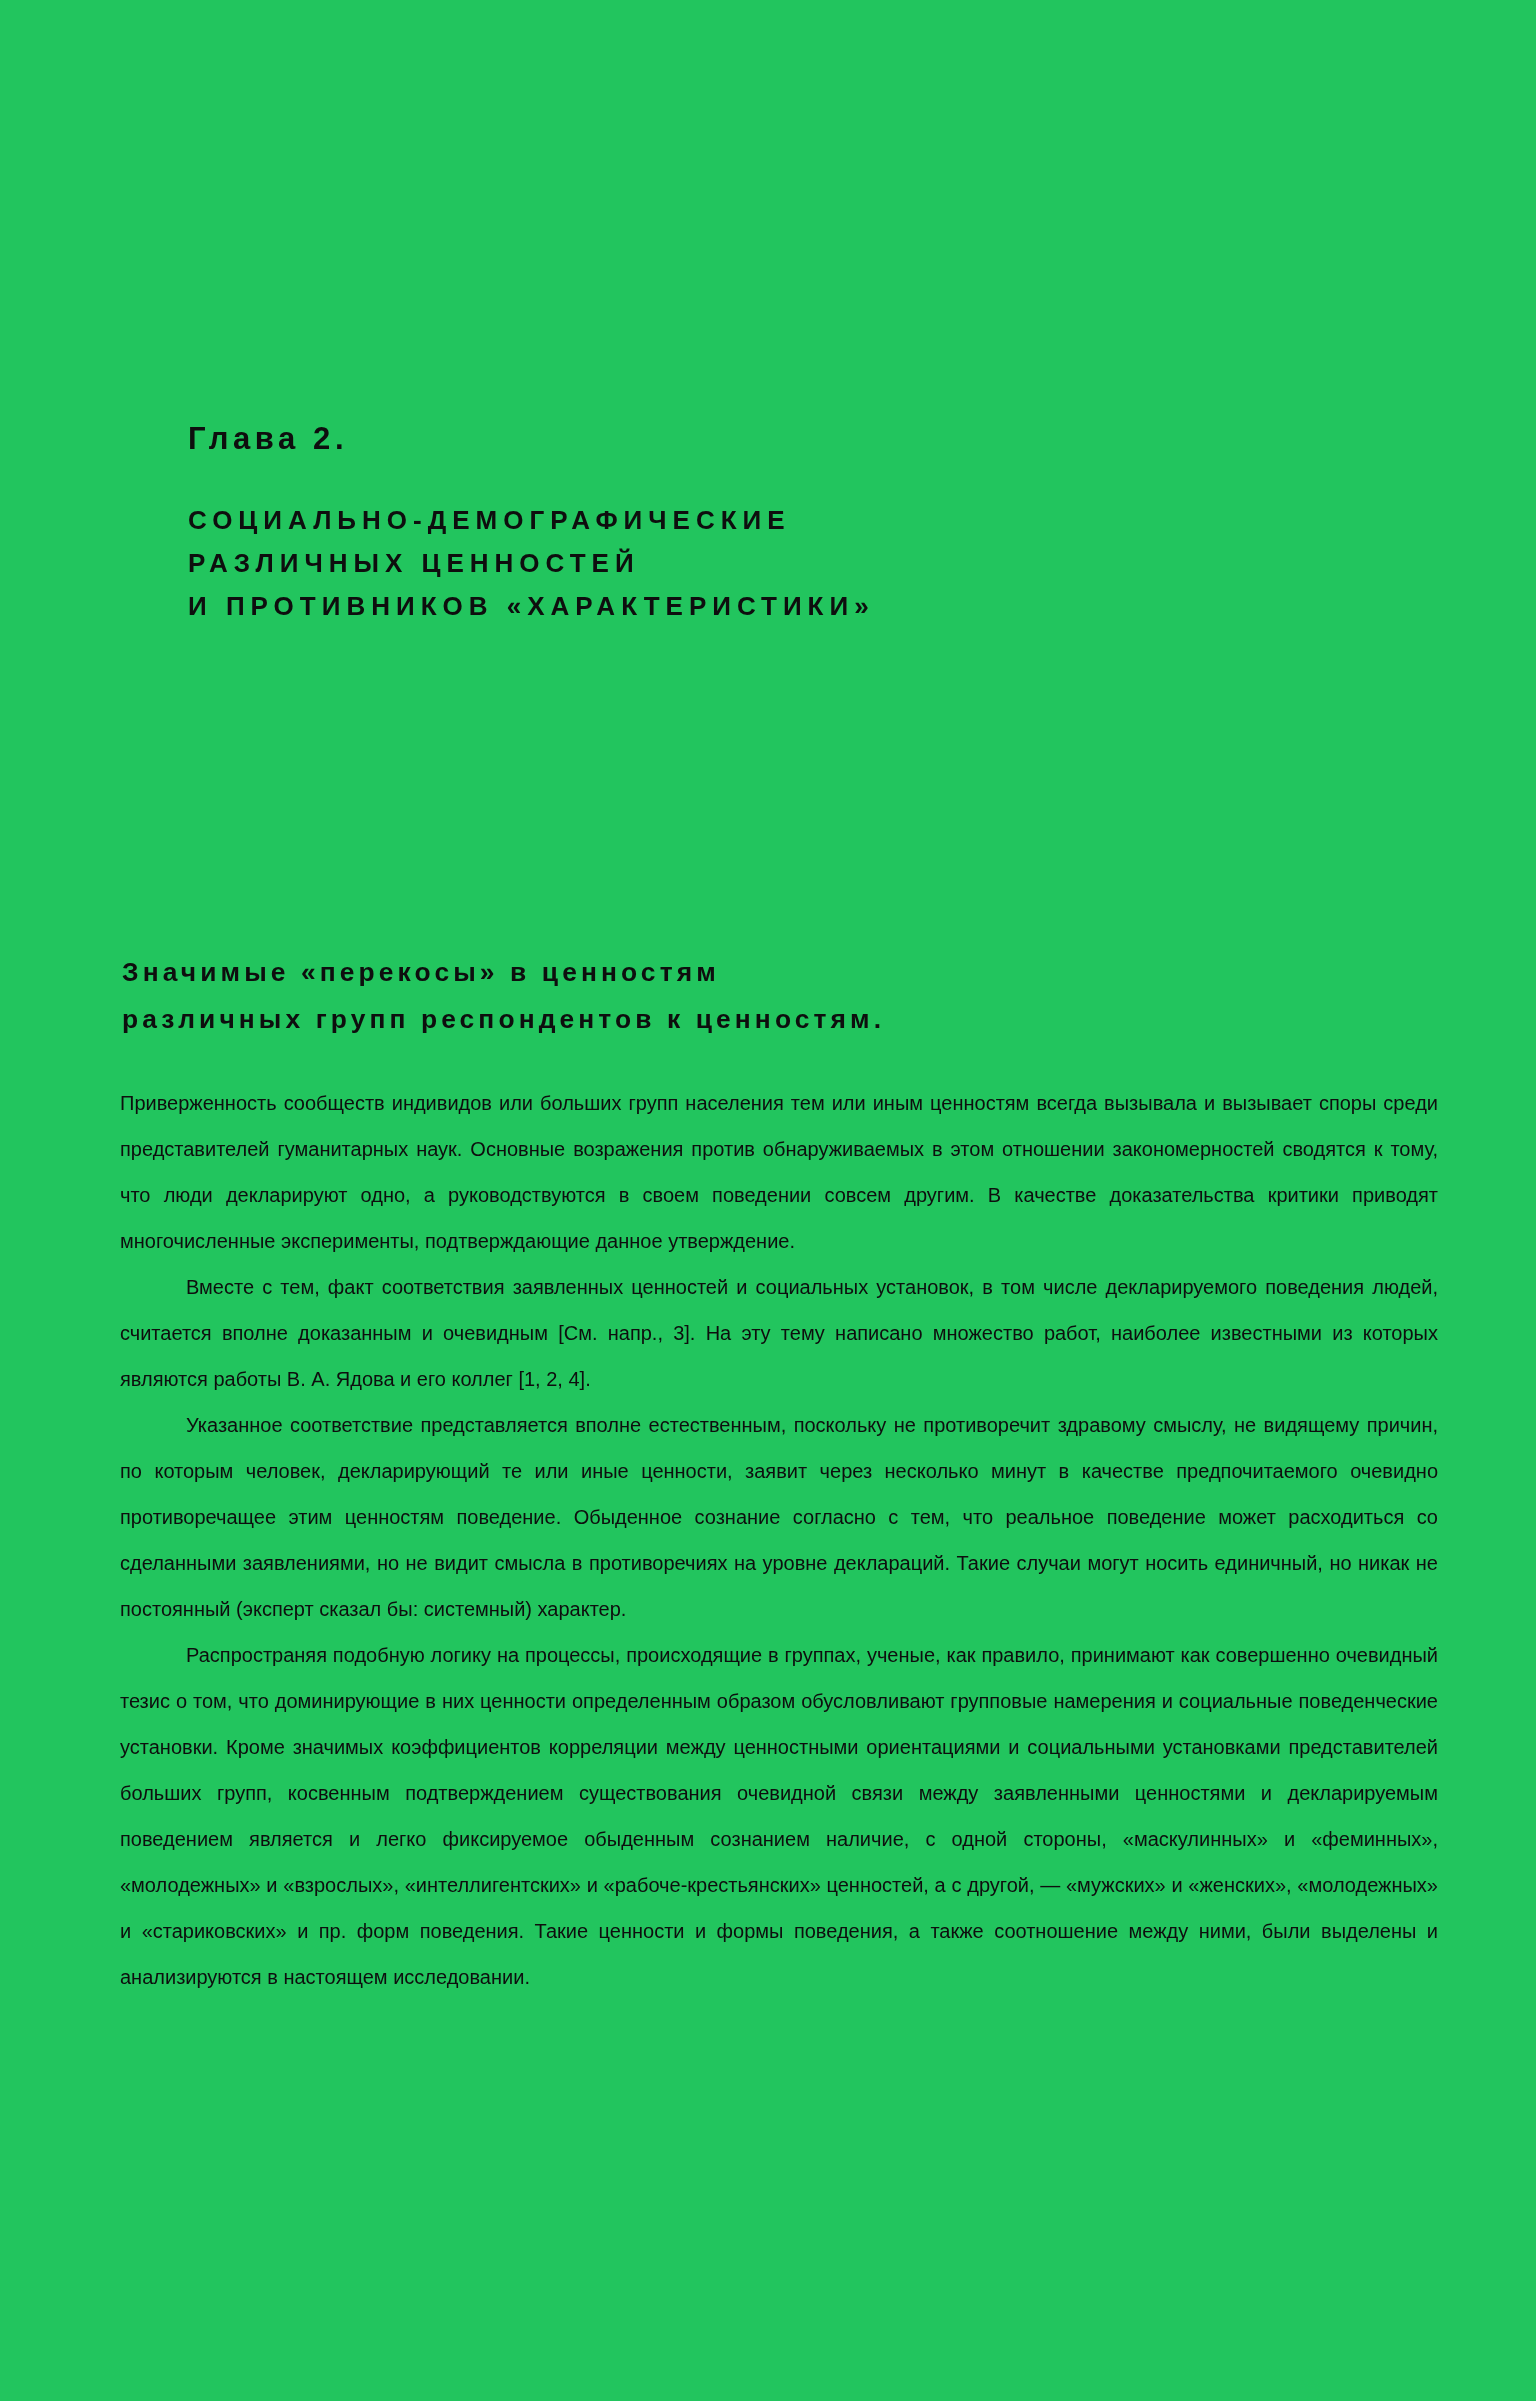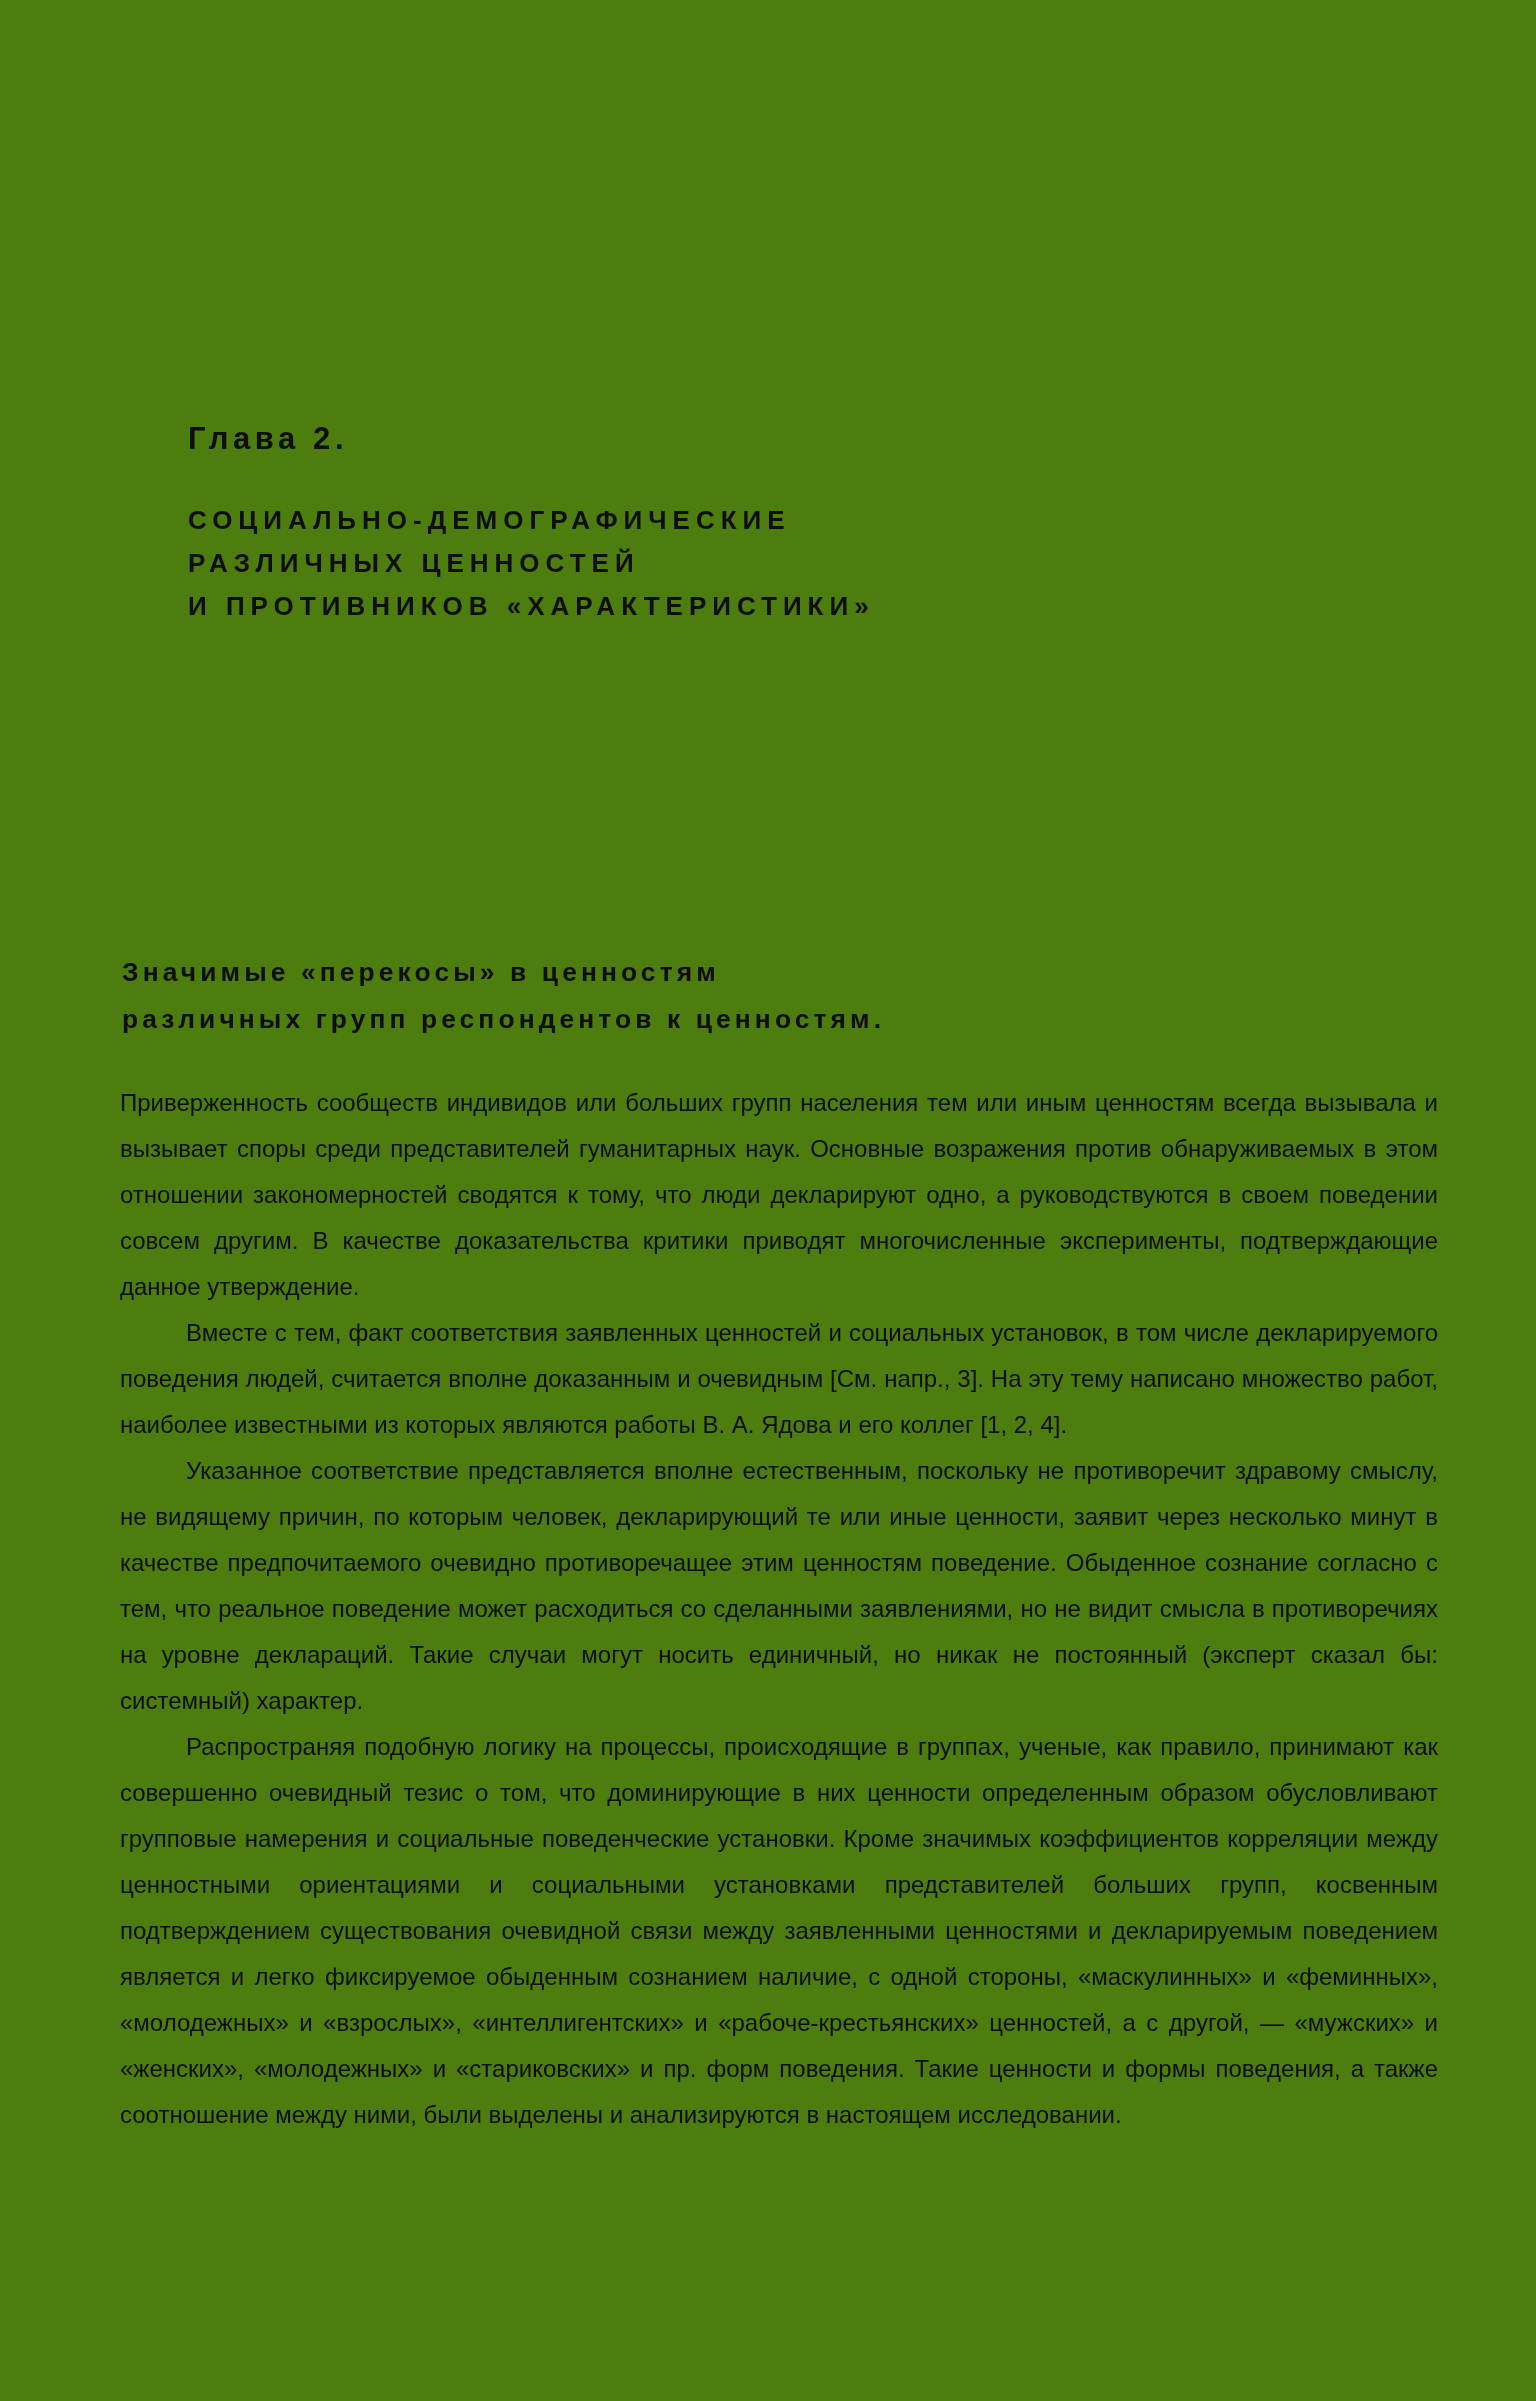--- a/index.html
+++ b/index.html
@@ -11,21 +11,21 @@
     width: 1537px;
     height: 2401px;
     font-family: "Liberation Sans", sans-serif;
     color: #0e0e0e;
     -webkit-font-smoothing: antialiased;
   }
   .page {
     position: relative;
     width: 1537px;
     height: 2401px;
-    background: #4d7c0f;
+    background: #22c55e;
     overflow: hidden;
   }
   .chapter-label {
     position: absolute;
     left: 188px;
     top: 421px;
     font-weight: bold;
     font-size: 31px;
     letter-spacing: 4.6px;
     white-space: nowrap;
@@ -52,21 +52,21 @@
     letter-spacing: 4.1px;
   }
   .section-heading div {
     white-space: nowrap;
   }
   .body-text {
     position: absolute;
     left: 120px;
     top: 1080px;
     width: 1318px;
-    font-size: 24px;
+    font-size: 20px;
     line-height: 46px;
     text-align: justify;
   }
   .body-text p {
     margin: 0;
     padding: 0;
   }
   .body-text p.indent {
     text-indent: 66px;
   }

